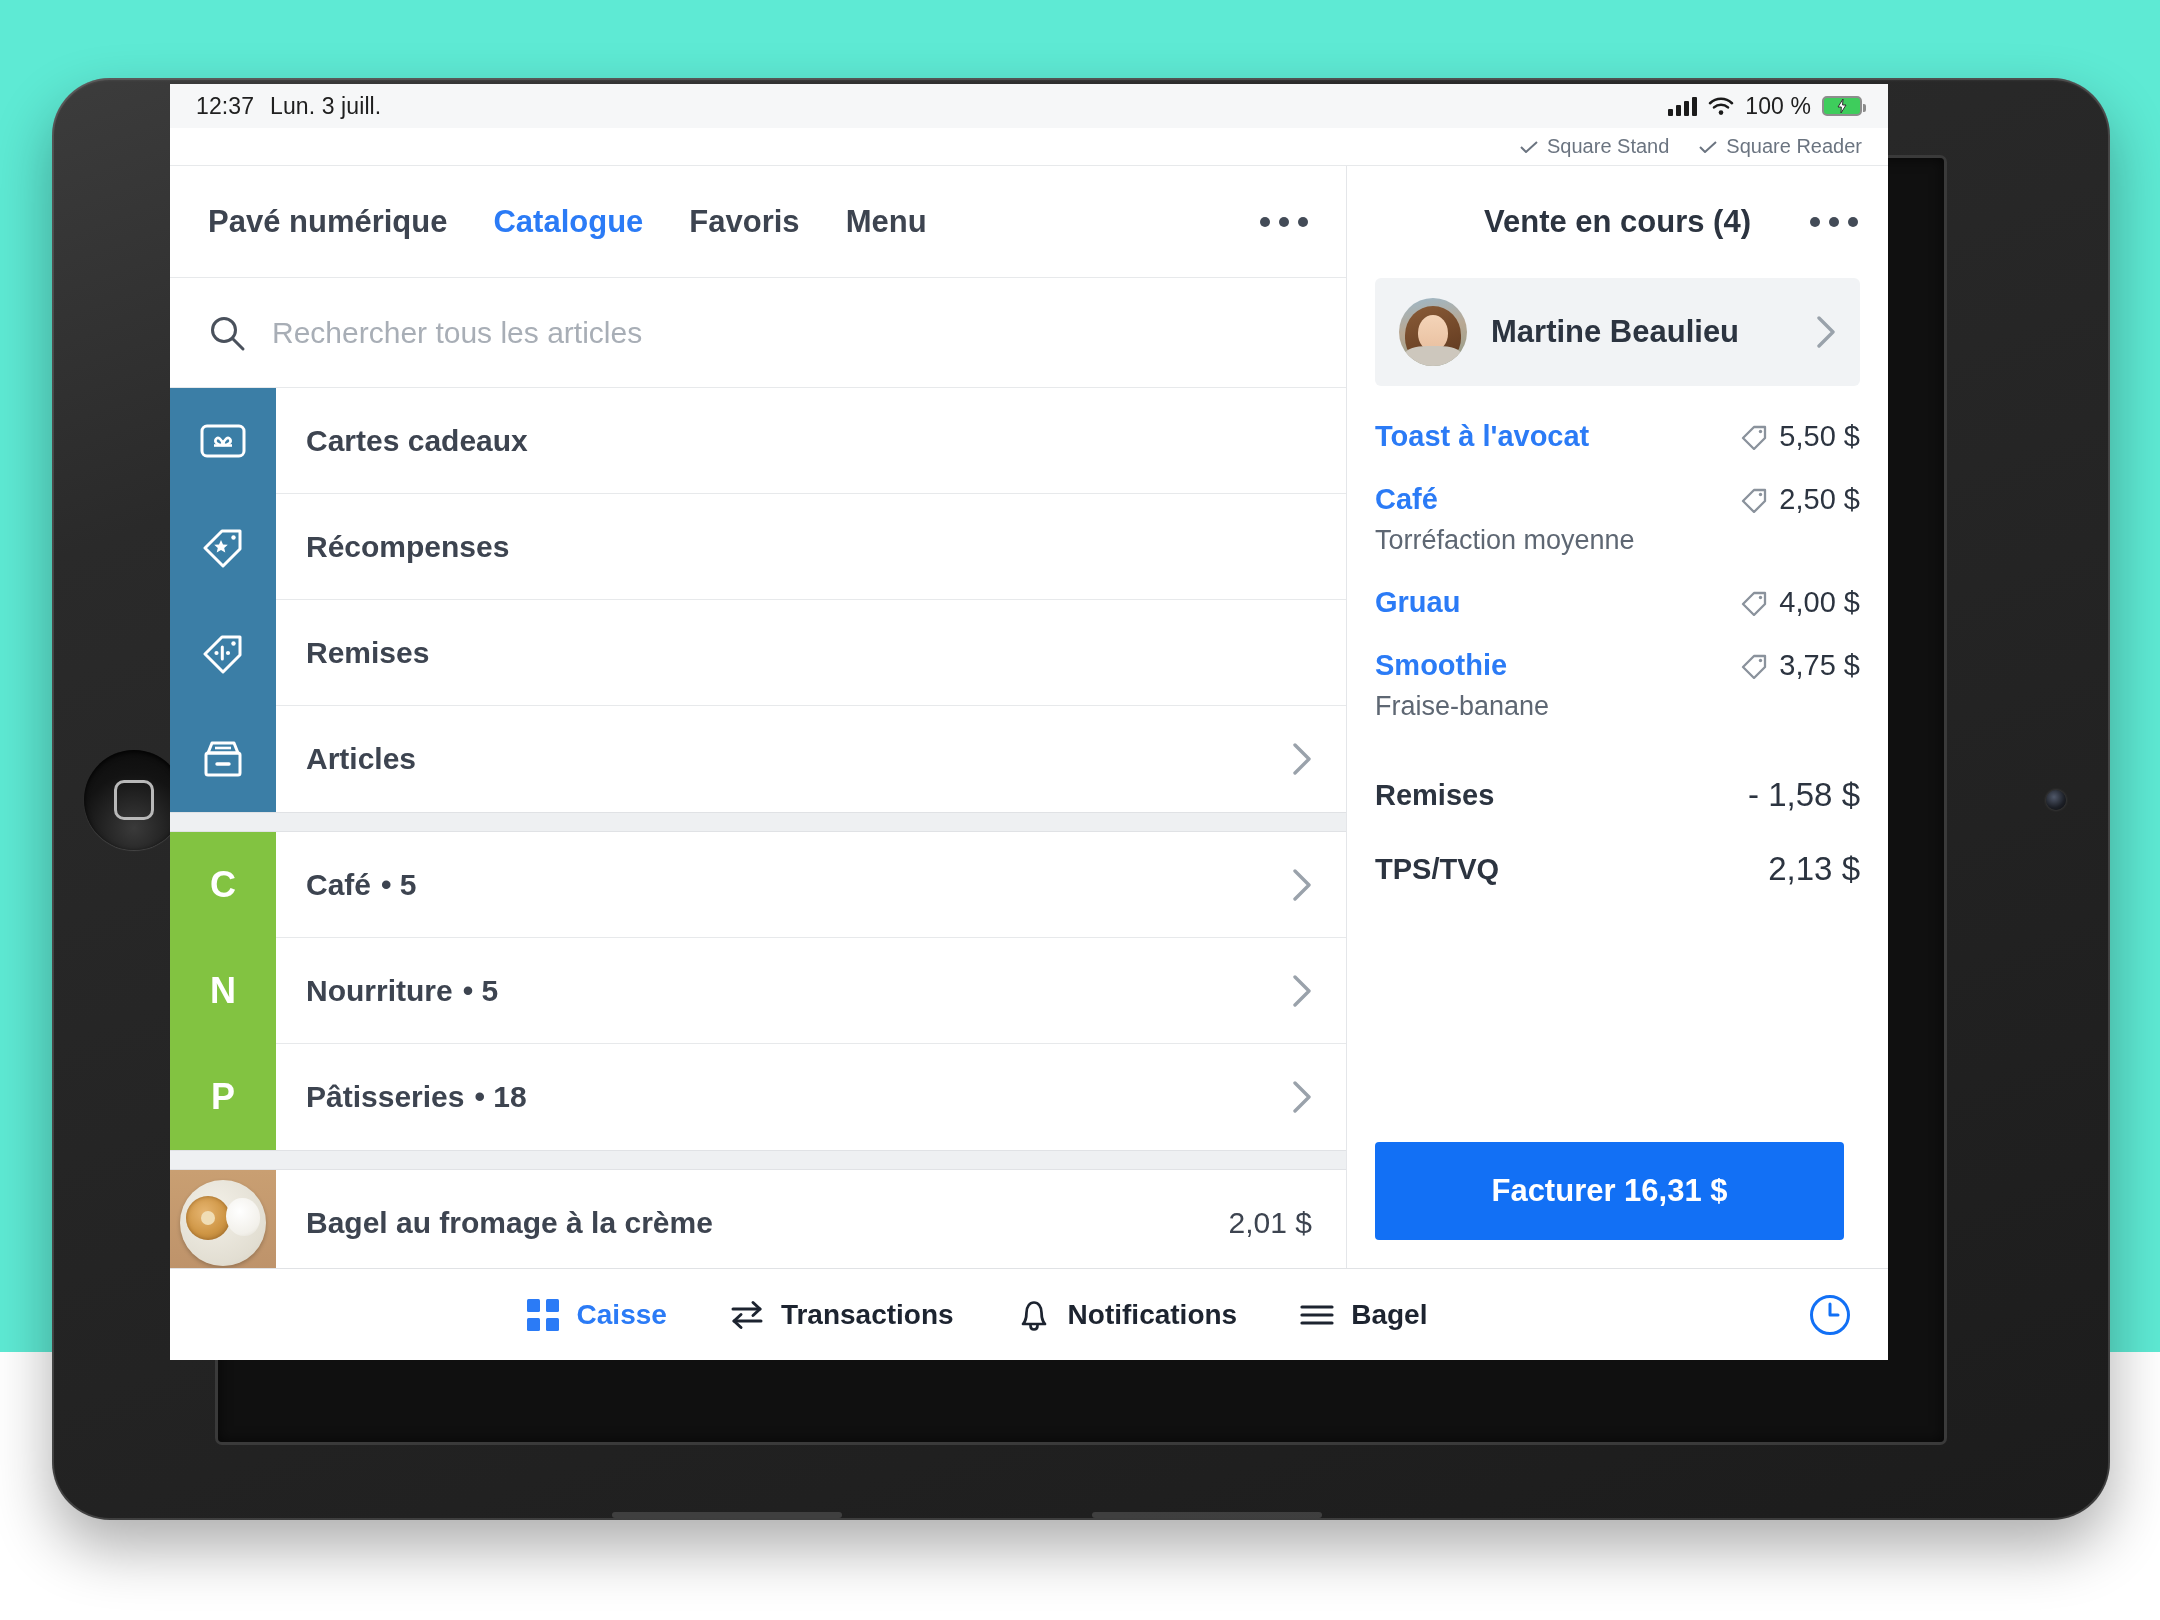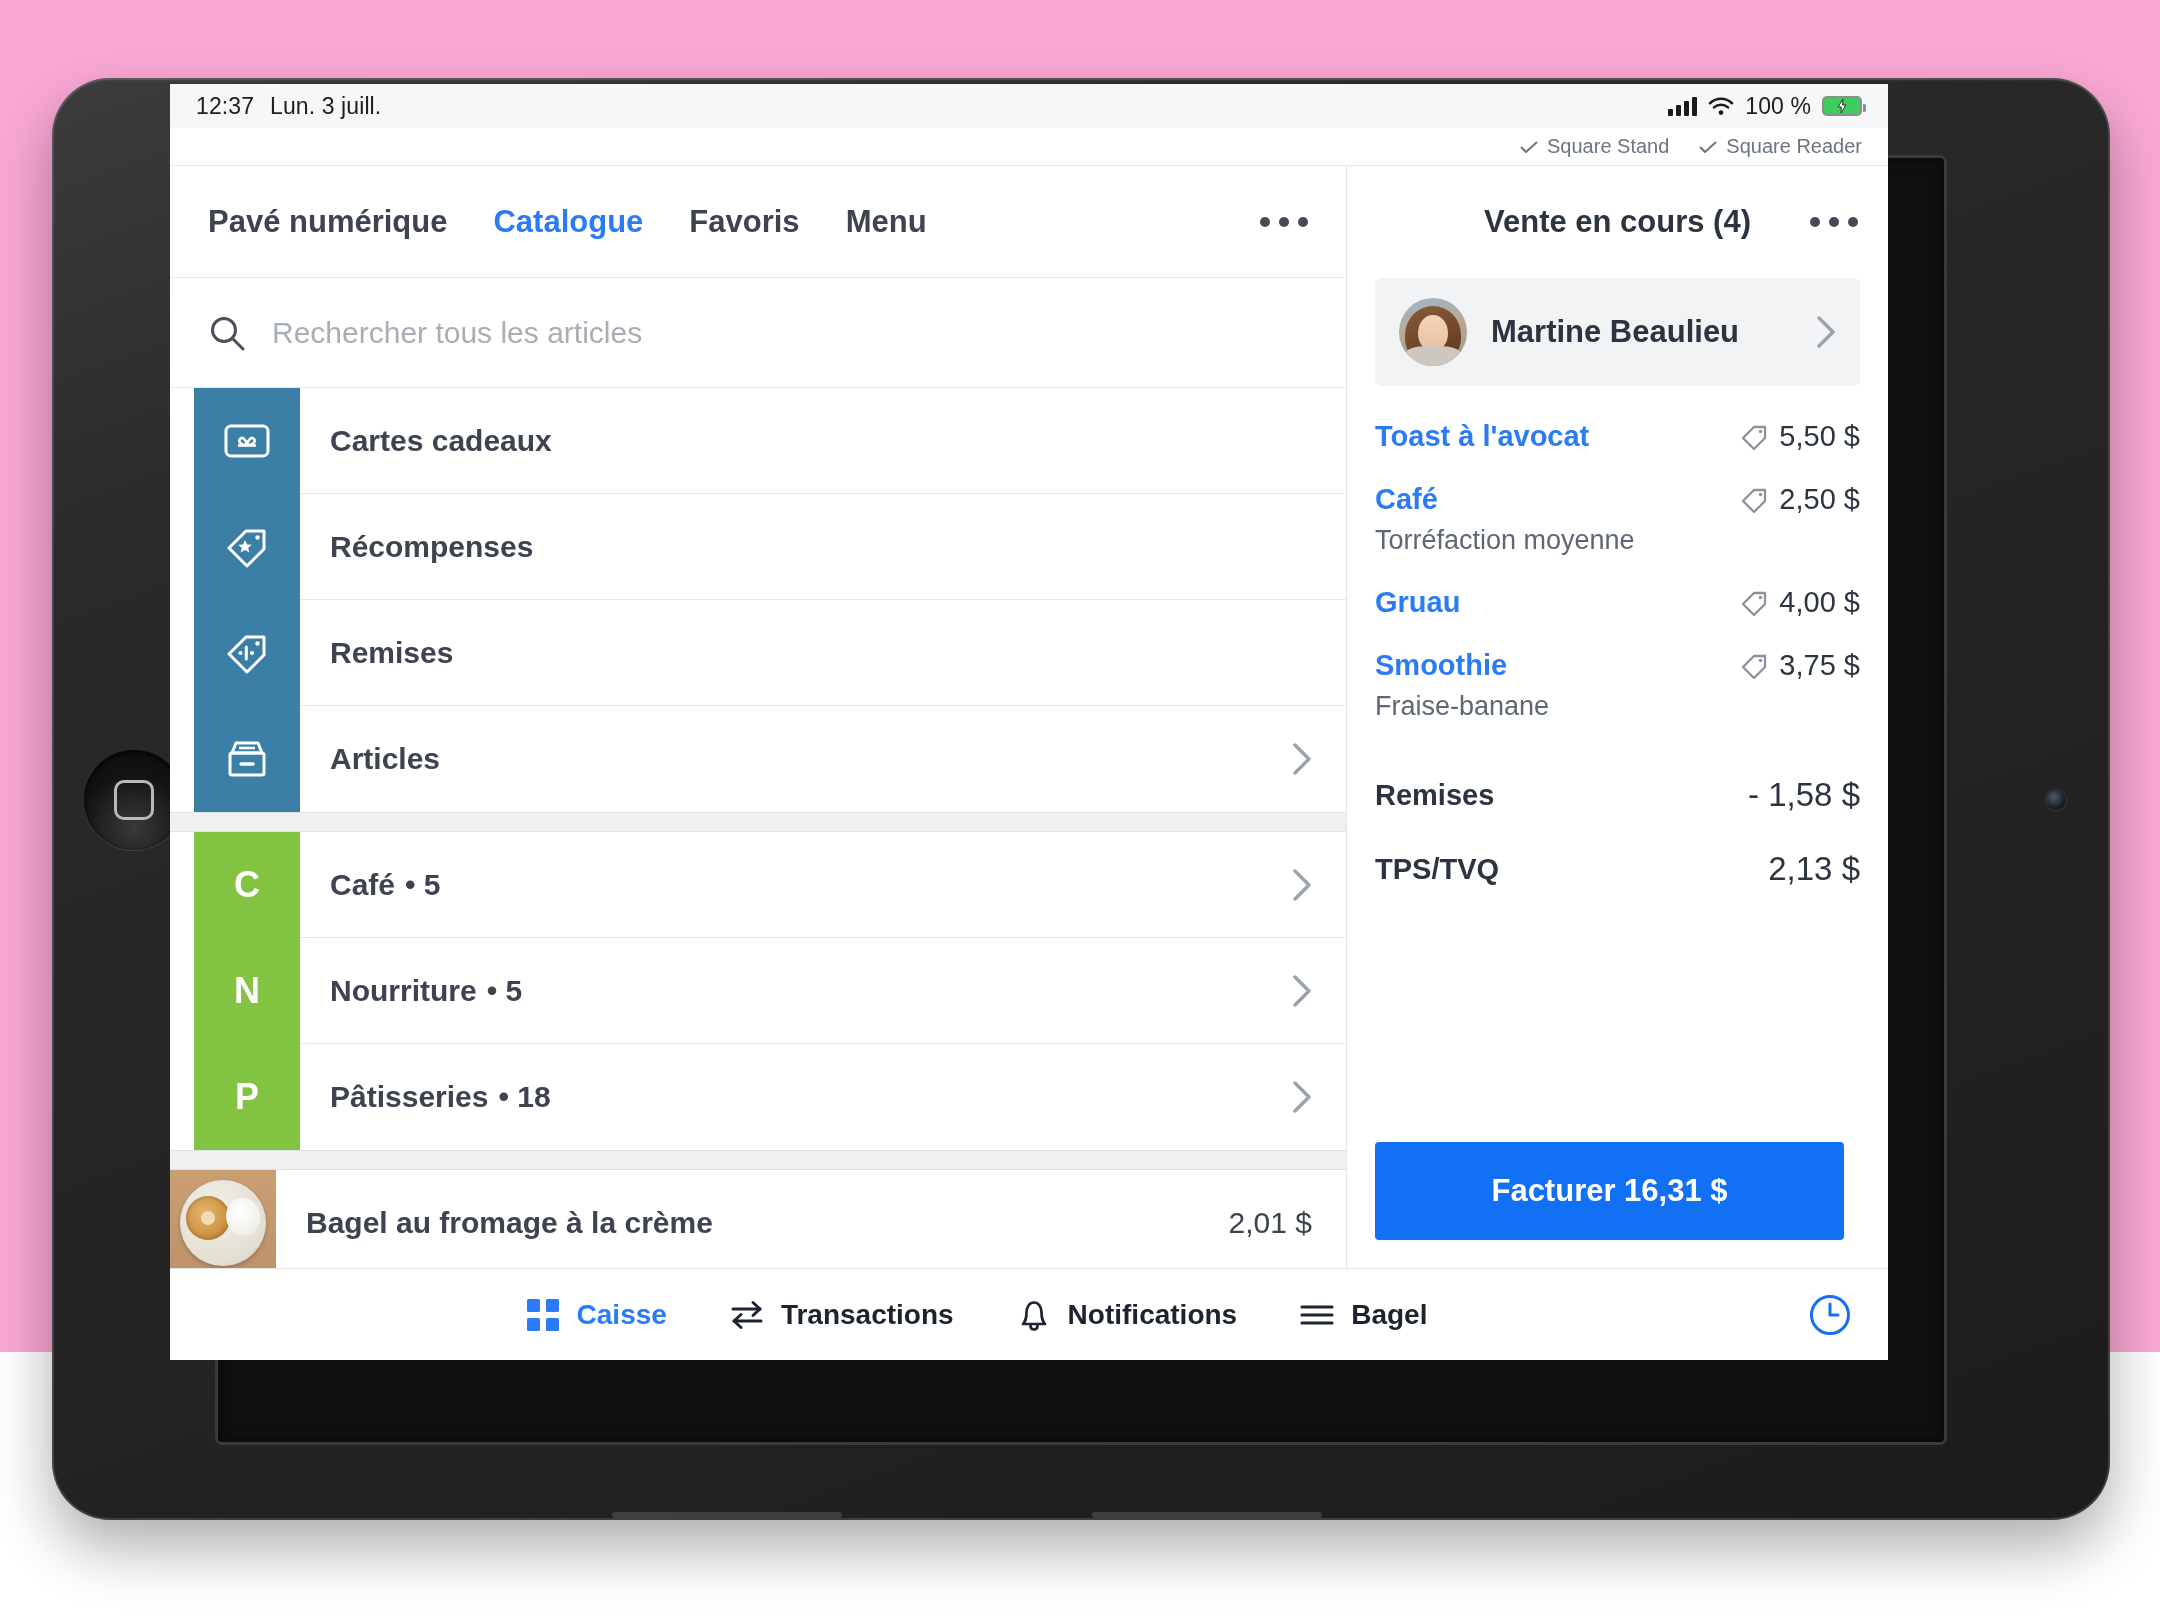--- a/index.html
+++ b/index.html
@@ -4,21 +4,21 @@
 <style>
   * { box-sizing: border-box; margin: 0; padding: 0; }
   html, body {
     width: 2160px; height: 1620px;
     background: #ffffff;
     font-family: "Liberation Sans", sans-serif;
     overflow: hidden;
   }
 
   
-  #stage { position: relative; width: 2160px; height: 1352px; background: #f9a8d4; }
+  #stage { position: relative; width: 2160px; height: 1352px; background: #5eead4; }
 
   .tablet-body {
     position: absolute;
     left: 52px; top: 78px;
     width: 2058px; height: 1442px;
     border-radius: 58px;
     background:
       linear-gradient(160deg, #3c3c3c 0%, #2a2a2a 22%, #242424 55%, #1c1c1c 100%);
     box-shadow: 0 28px 60px rgba(0,0,0,0.32), inset 0 2px 3px rgba(255,255,255,0.10);
   }
@@ -135,21 +135,21 @@
     height: 110px; flex: 0 0 110px;
     display: flex; align-items: center;
     padding: 0 38px; gap: 26px;
     border-bottom: 1px solid #e7e9eb;
   }
   .search-icon { width: 38px; height: 38px; flex: 0 0 38px; }
   .search-ph { font-size: 30px; color: #a8aeb6; }
 
   
   .list-scroll { flex: 1; overflow: hidden; min-height: 0; }
-  .group { display: flex; padding-left: 24px; }
+  .group { display: flex; }
   .group-rail {
     width: 106px; flex: 0 0 106px;
     display: flex; flex-direction: column;
   }
   .rail-cell {
     flex: 1; display: flex; align-items: center; justify-content: center;
     color: #fff;
   }
   .rail-letter { font-size: 36px; font-weight: 700; color: #fff; }
   .group-rows { flex: 1; }

